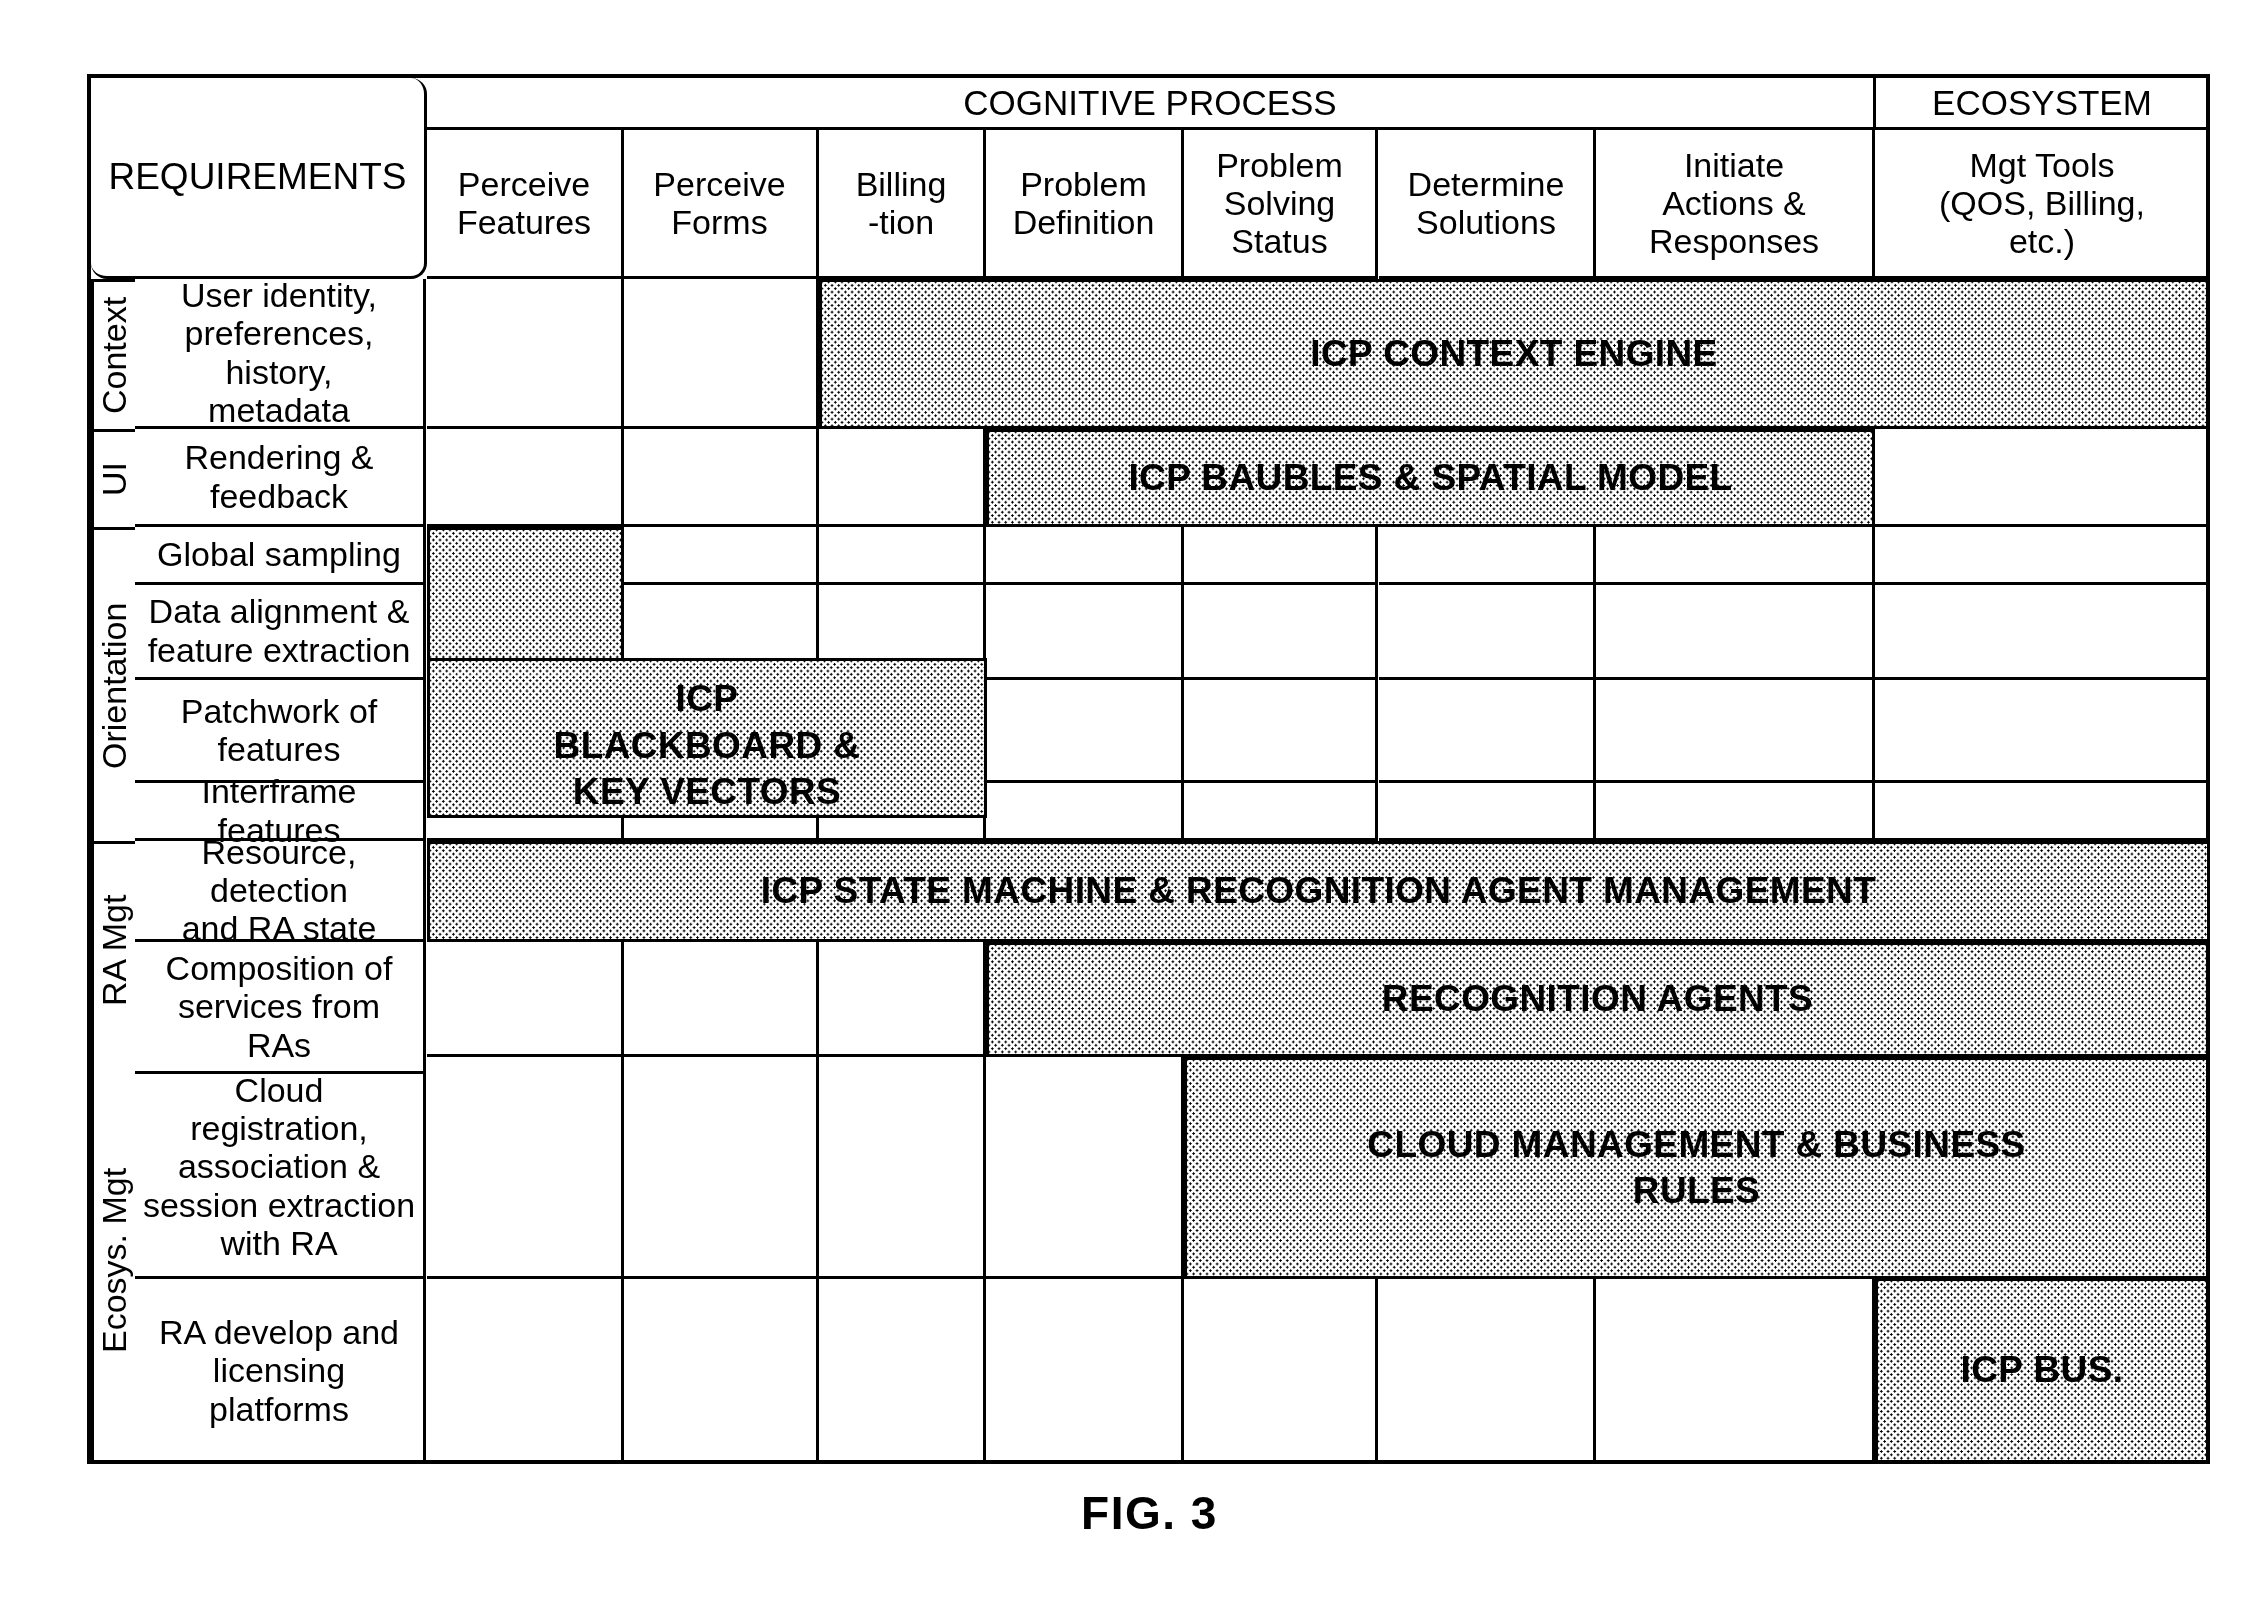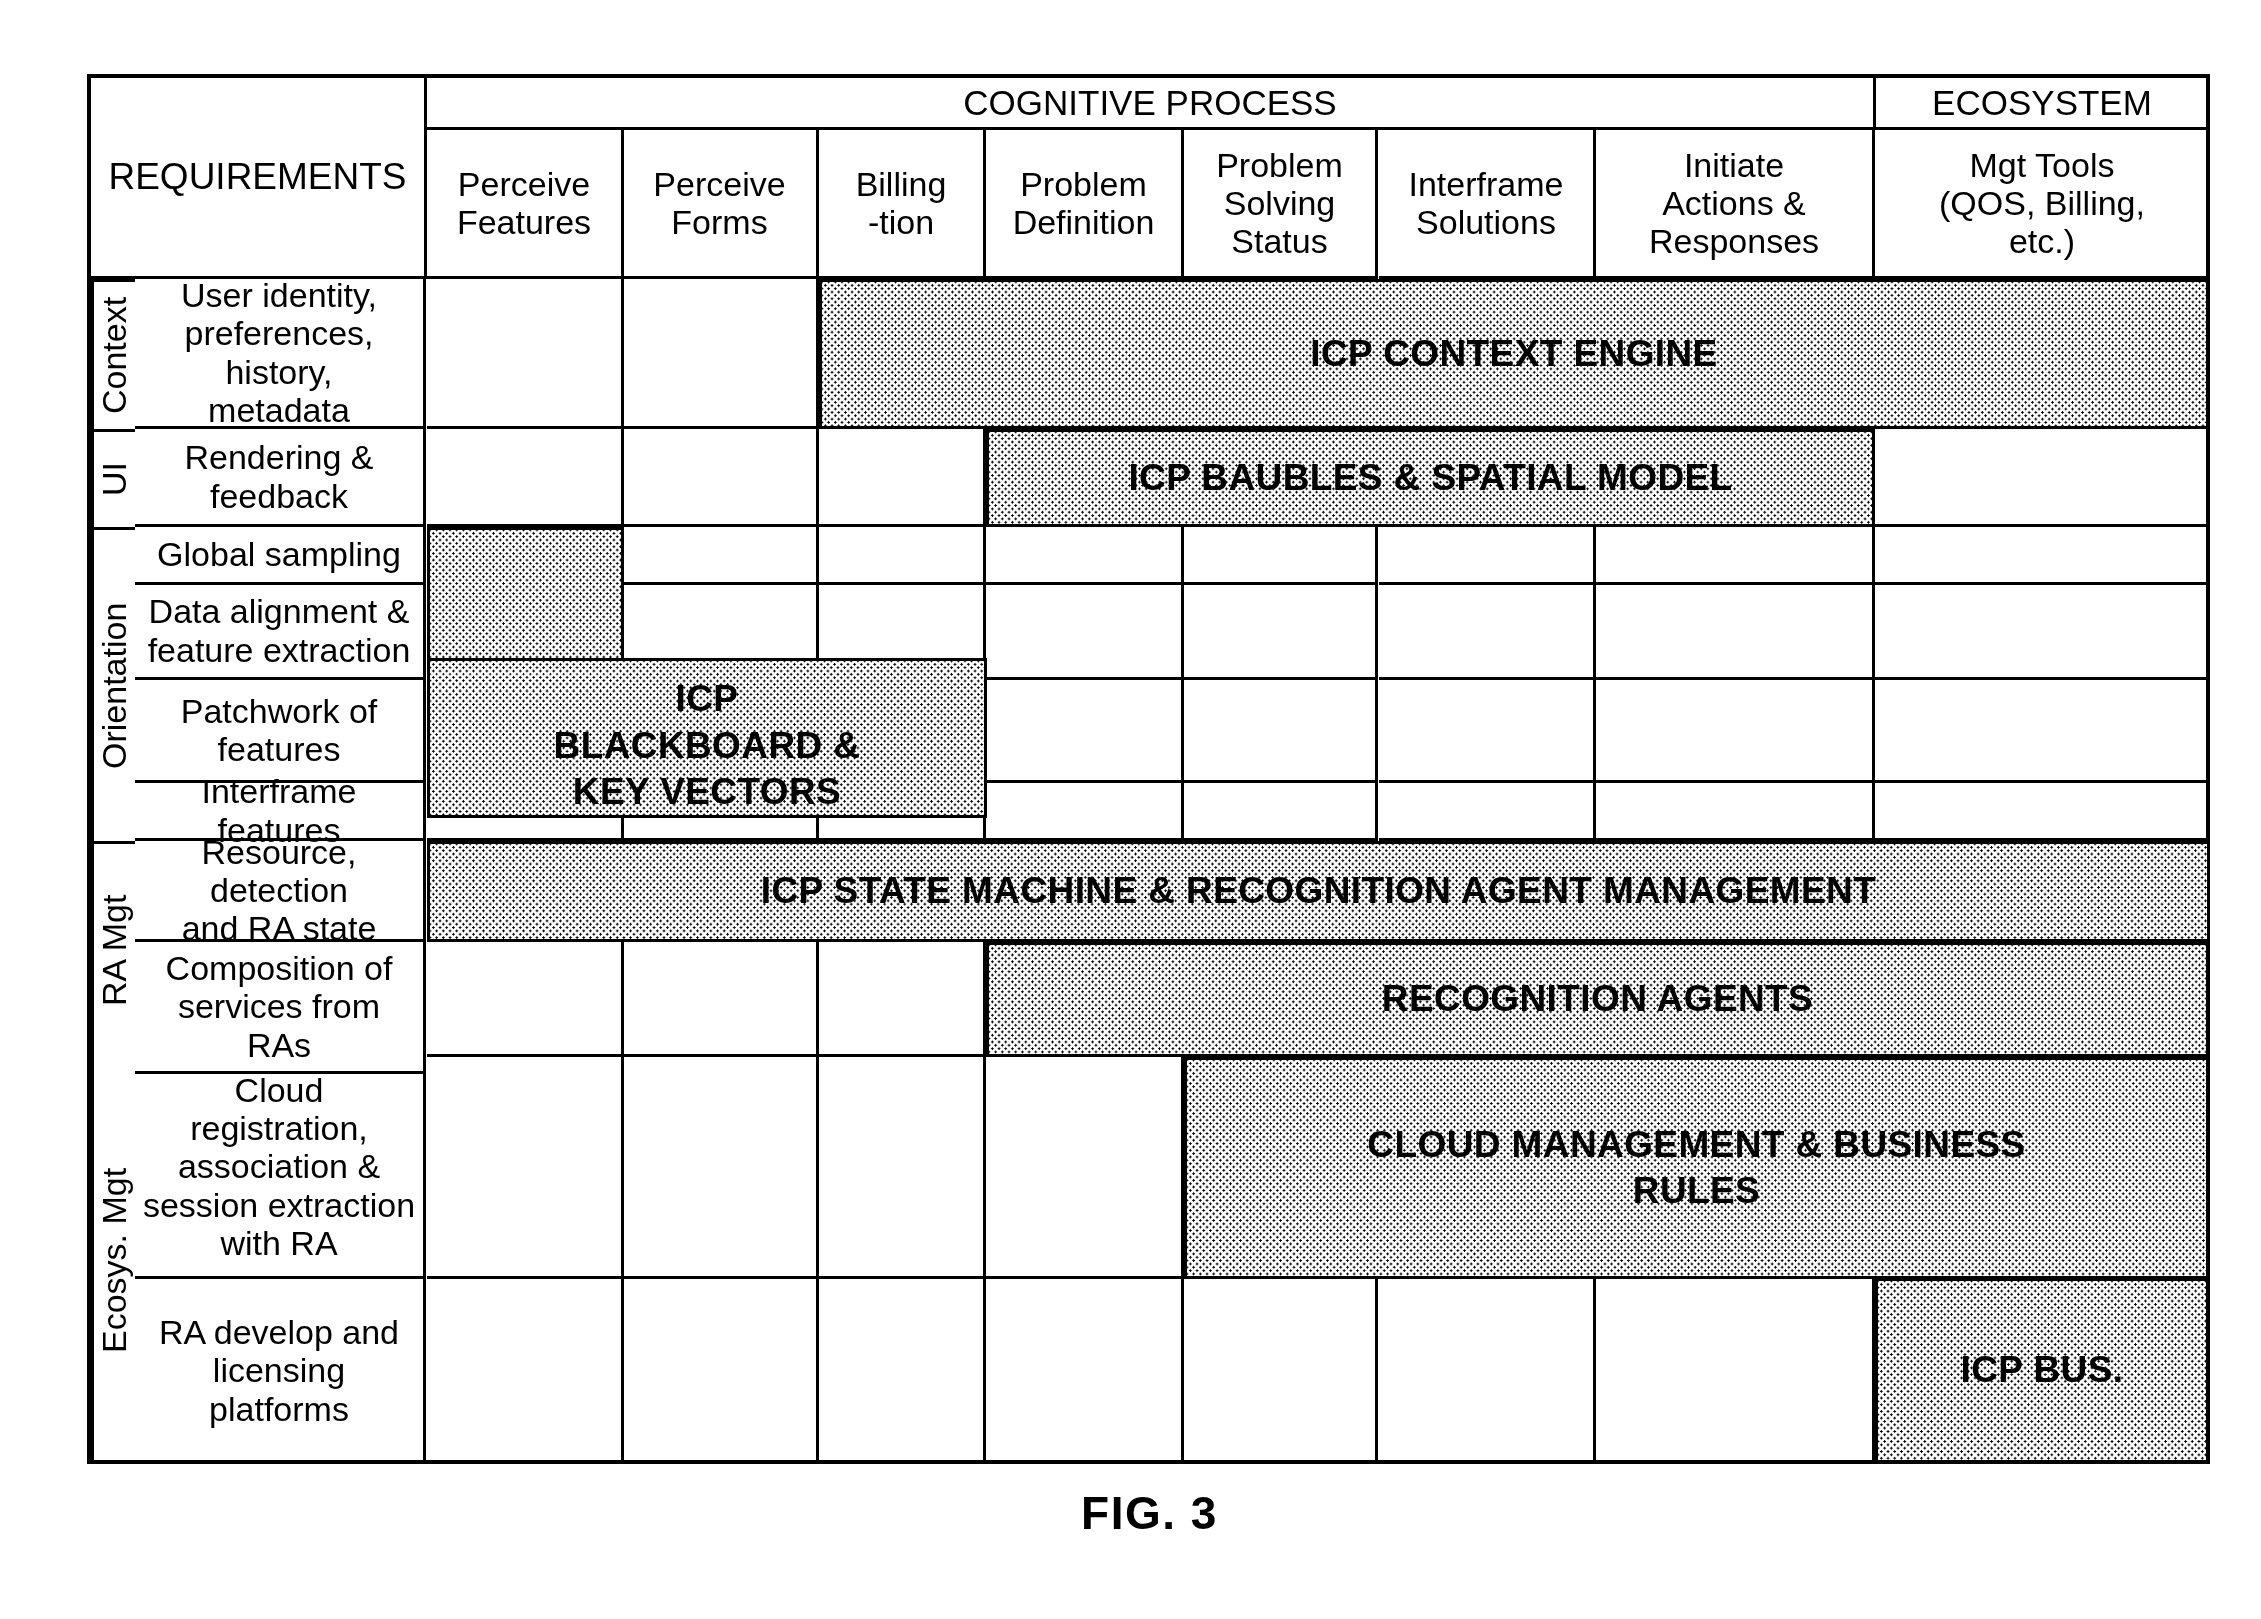--- a/index.html
+++ b/index.html
@@ -85,21 +85,21 @@
     font-weight:bold;
     letter-spacing:1.5px;
     margin-left:19px;
   }
 </style>
 </head>
 <body>
 
 <div id="figure">
 
-  <div class="cell reqLabel" style="left:0;top:0;width:336px;height:201px;">
+  <div class="cell reqLabel" style="left:0;top:0;width:336px;height:201px;border-radius:16px;">
     <span>REQUIREMENTS</span>
   </div>
 
   <div class="cell hdrTop" style="left:336px;top:0;width:1449px;height:52px;">
     <span>COGNITIVE PROCESS</span>
   </div>
 
   <div class="cell hdrTop noRB" style="left:1784px;top:0;width:334px;height:52px;">
     <span>ECOSYSTEM</span>
   </div>
@@ -130,21 +130,21 @@
   </div>
   <div class="cell hdrCol" style="left:1093px;top:52px;width:194px;height:149px;">
     <div>
       <span>Problem</span><br>
       <span>Solving</span><br>
       <span>Status</span>
     </div>
   </div>
   <div class="cell hdrCol" style="left:1288px;top:52px;width:217px;height:149px;">
     <div>
-      <span>Interframe</span><br>
+      <span>Determine</span><br>
       <span>Solutions</span>
     </div>
   </div>
   <div class="cell hdrCol" style="left:1505px;top:52px;width:279px;height:149px;">
     <div>
       <span>Initiate</span><br>
       <span>Actions &amp;</span><br>
       <span>Responses</span>
     </div>
   </div>

